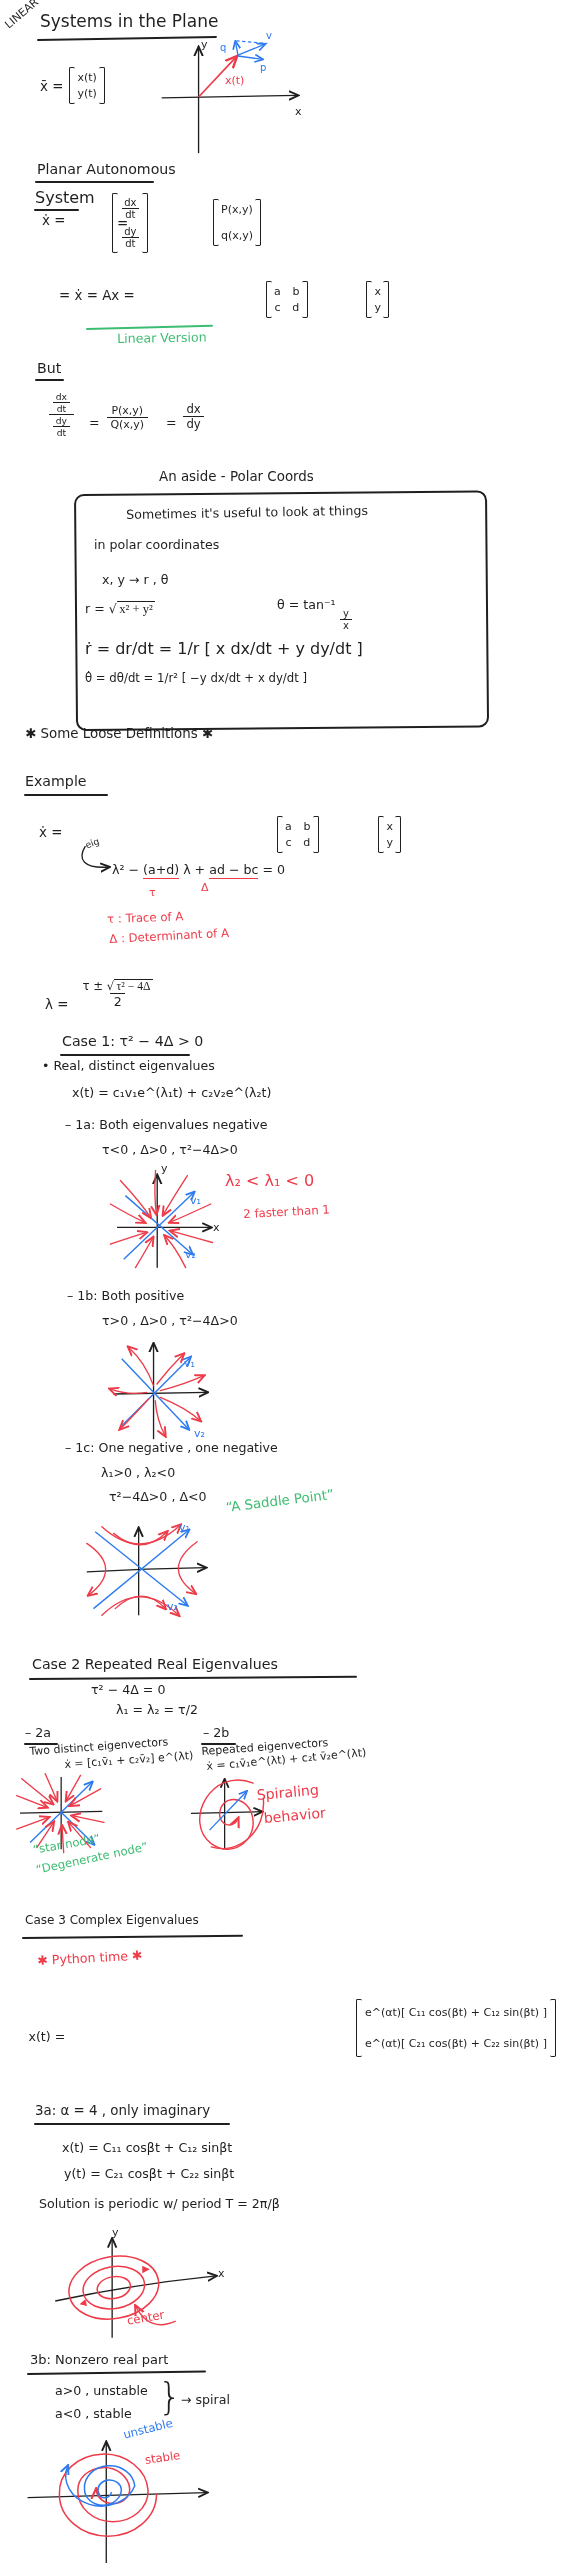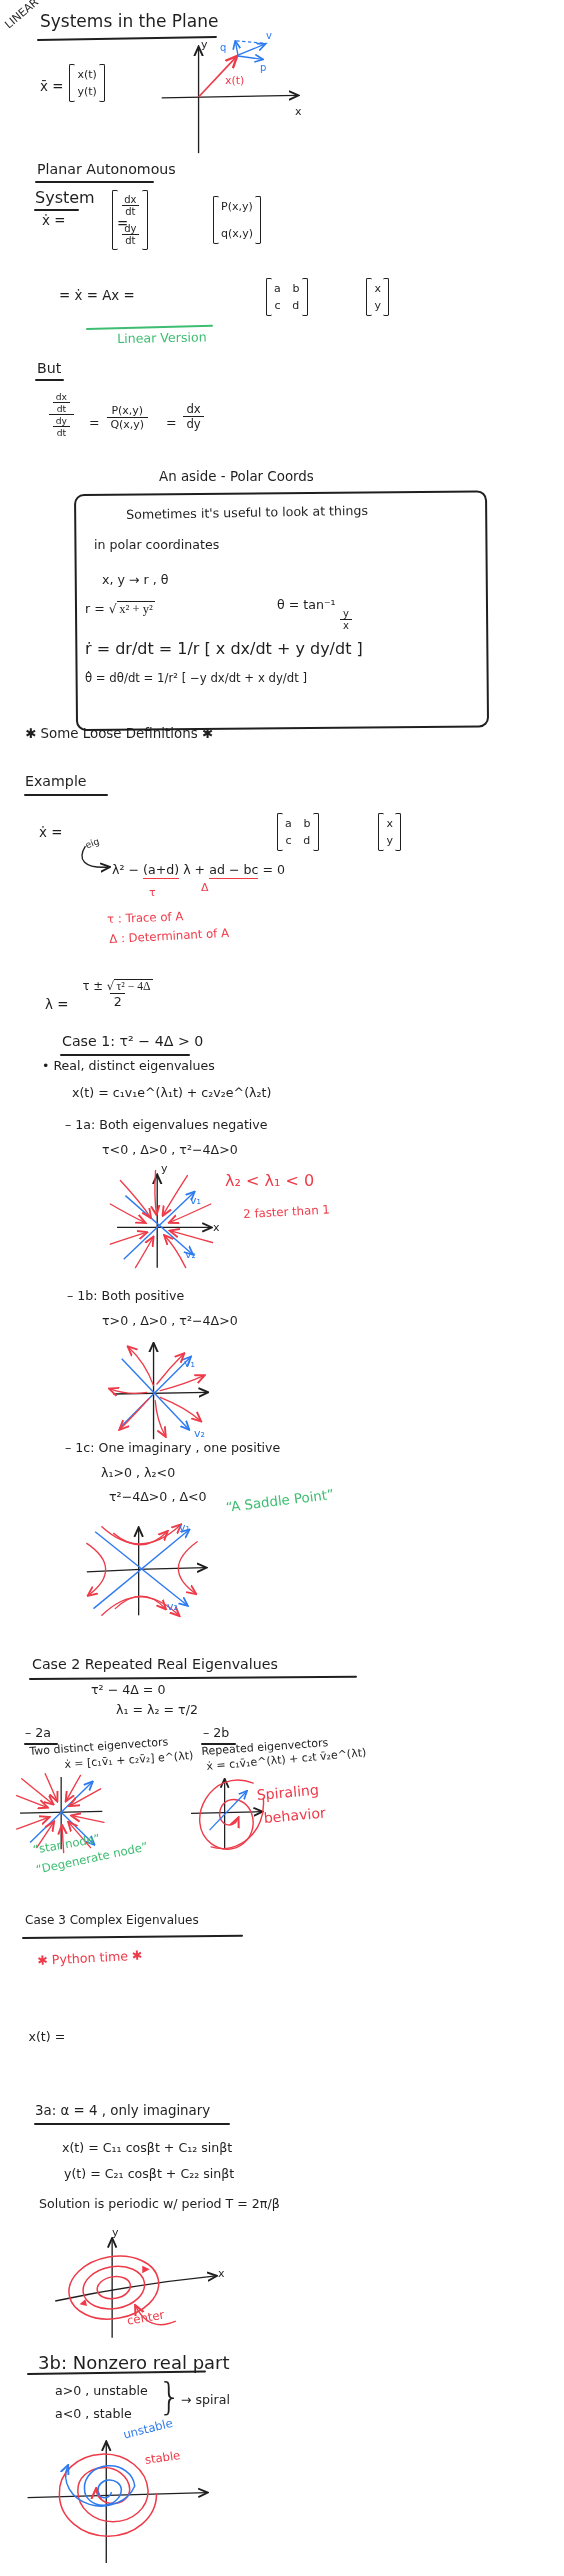--- a/index.html
+++ b/index.html
@@ -257,21 +257,21 @@
       <path d="M66,64 Q96,56 118,46" marker-end="url(#mr)"></path>
       <path d="M66,72 Q96,84 114,100" marker-end="url(#mr)"></path>
       <path d="M60,76 Q62,100 72,118" marker-end="url(#mr)"></path>
       <path d="M52,74 Q34,94 18,110" marker-end="url(#mr)"></path>
       <path d="M50,66 Q28,70 6,62" marker-end="url(#mr)"></path>
     </g>
   </svg>
   <span class="t blue" style="left:184px;top:1358px;font-size:11px">v₁</span>
   <span class="t blue" style="left:194px;top:1428px;font-size:11px">v₂</span>
 
-  <span class="t" style="left:65px;top:1441px">– 1c:  One imaginary , one positive</span>
+  <span class="t" style="left:65px;top:1441px">– 1c:  One negative , one negative</span>
   <span class="t" style="left:101px;top:1466px">λ₁&gt;0 ,  λ₂&lt;0</span>
   <span class="t" style="left:109px;top:1490px">τ²−4Δ&gt;0 ,   Δ&lt;0</span>
   <span class="t green" style="left:225px;top:1500px;font-size:13.4px;transform:rotate(-7deg)">“A Saddle Point”</span>
 
   <svg style="left:80px;top:1520px" width="134" height="102" viewBox="0 0 160 122">
     <path d="M8,62 Q80,58 150,57" fill="none" stroke="#1f1f1f" stroke-width="1.6" marker-end="url(#mb)"></path>
     <line x1="70" y1="114" x2="70" y2="10" stroke="#1f1f1f" stroke-width="1.6" marker-end="url(#mb)"></line>
     <line x1="16" y1="106" x2="130" y2="12" stroke="#2e7bf0" stroke-width="1.7" marker-end="url(#ml)"></line>
     <line x1="18" y1="14" x2="128" y2="102" stroke="#2e7bf0" stroke-width="1.7" marker-end="url(#ml)"></line>
     <g stroke="#ee3b49" stroke-width="1.6" fill="none" stroke-linecap="round">
@@ -334,20 +334,26 @@
   </svg>
   <span class="t red" style="left:256px;top:1787px;font-size:14.2px;transform:rotate(-5deg)">Spiraling</span>
   <span class="t red" style="left:263px;top:1810px;font-size:14.2px;transform:rotate(-5deg)">behavior</span>
 
   
   <span class="t" style="left:25px;top:1914px;font-size:12px">Case 3   Complex Eigenvalues</span>
   <div class="ul" style="left:22px;top:1937px;width:221px;transform:rotate(-0.6deg)"></div>
   <span class="t red" style="left:37px;top:1954px;transform:rotate(-3deg)">✱ Python time ✱</span>
 
   <span class="t" style="left:28.5px;top:2030px">x(t) =</span>
+  <span class="br abs" style="left:74px;top:1999px;padding:6.7px 9.2px">
+    <span class="col" style="gap:18.4px;align-items:flex-start">
+      <span class="s">e^(αt)[ C₁₁ cos(βt) + C₁₂ sin(βt) ]</span>
+      <span class="s">e^(αt)[ C₂₁ cos(βt) + C₂₂ sin(βt) ]</span>
+    </span>
+  </span>
 
   <span class="t" style="left:35px;top:2103px;font-size:13.4px">3a:  α = 4 ,  only imaginary</span>
   <div class="ul" style="left:34px;top:2123px;width:196px"></div>
   <span class="t" style="left:62px;top:2141px">x(t) = C₁₁ cosβt + C₁₂ sinβt</span>
   <span class="t" style="left:64px;top:2167px">y(t) = C₂₁ cosβt + C₂₂ sinβt</span>
   <span class="t" style="left:39px;top:2197px">Solution is periodic w/ period    T = 2π/β</span>
 
   <svg style="left:50px;top:2229px" width="172" height="113" viewBox="0 0 205 135">
     <path d="M6,86 Q100,66 198,56" fill="none" stroke="#1f1f1f" stroke-width="1.6" marker-end="url(#mb)"></path>
     <line x1="74" y1="130" x2="74" y2="12" stroke="#1f1f1f" stroke-width="1.6" marker-end="url(#mb)"></line>
@@ -357,21 +363,21 @@
       <ellipse cx="76" cy="70" rx="54" ry="37"></ellipse>
     </g>
     <polygon points="110,44 119,48 110,53" fill="#ee3b49"></polygon>
     <polygon points="44,92 35,90 42,84" fill="#ee3b49"></polygon>
     <path d="M150,110 Q118,124 102,92" fill="none" stroke="#ee3b49" stroke-width="1.7" marker-end="url(#mr)"></path>
   </svg>
   <span class="t" style="left:112px;top:2227px;font-size:11px">y</span>
   <span class="t" style="left:218px;top:2268px;font-size:11px">x</span>
   <span class="t red" style="left:126px;top:2315px;font-size:11.7px;transform:rotate(-10deg)">center</span>
 
-  <span class="t" style="left:38px;top:2353px;font-size:18px">3b:  Nonzero real part</span>
+  <span class="t" style="left:30px;top:2353px;font-size:13px">3b:  Nonzero real part</span>
   <div class="ul" style="left:27px;top:2373px;width:179px;transform:rotate(-0.8deg)"></div>
   <span class="t" style="left:55px;top:2384px">a&gt;0 ,  unstable</span>
   <span class="t" style="left:55px;top:2407px">a&lt;0 ,  stable</span>
   <span class="t" style="left:158px;top:2377px;font-size:37px;font-weight:300">}</span>
   <span class="t" style="left:181px;top:2393px">→ spiral</span>
 
   <svg style="left:23.5px;top:2429px" width="193" height="144" viewBox="0 0 230 172">
     <line x1="4" y1="82" x2="218" y2="76" stroke="#1f1f1f" stroke-width="1.6" marker-end="url(#mb)"></line>
     <line x1="98" y1="160" x2="98" y2="16" stroke="#1f1f1f" stroke-width="1.6" marker-end="url(#mb)"></line>
     <path d="M158,78 A58,50 0 0 1 42,78 A53,46 0 0 1 148,74 A40,35 0 0 1 64,74 A30,26 0 0 1 126,72 A20,17 0 0 1 86,72" fill="none" stroke="#ee3b49" stroke-width="1.8" stroke-linecap="round" marker-end="url(#mr)"></path>

